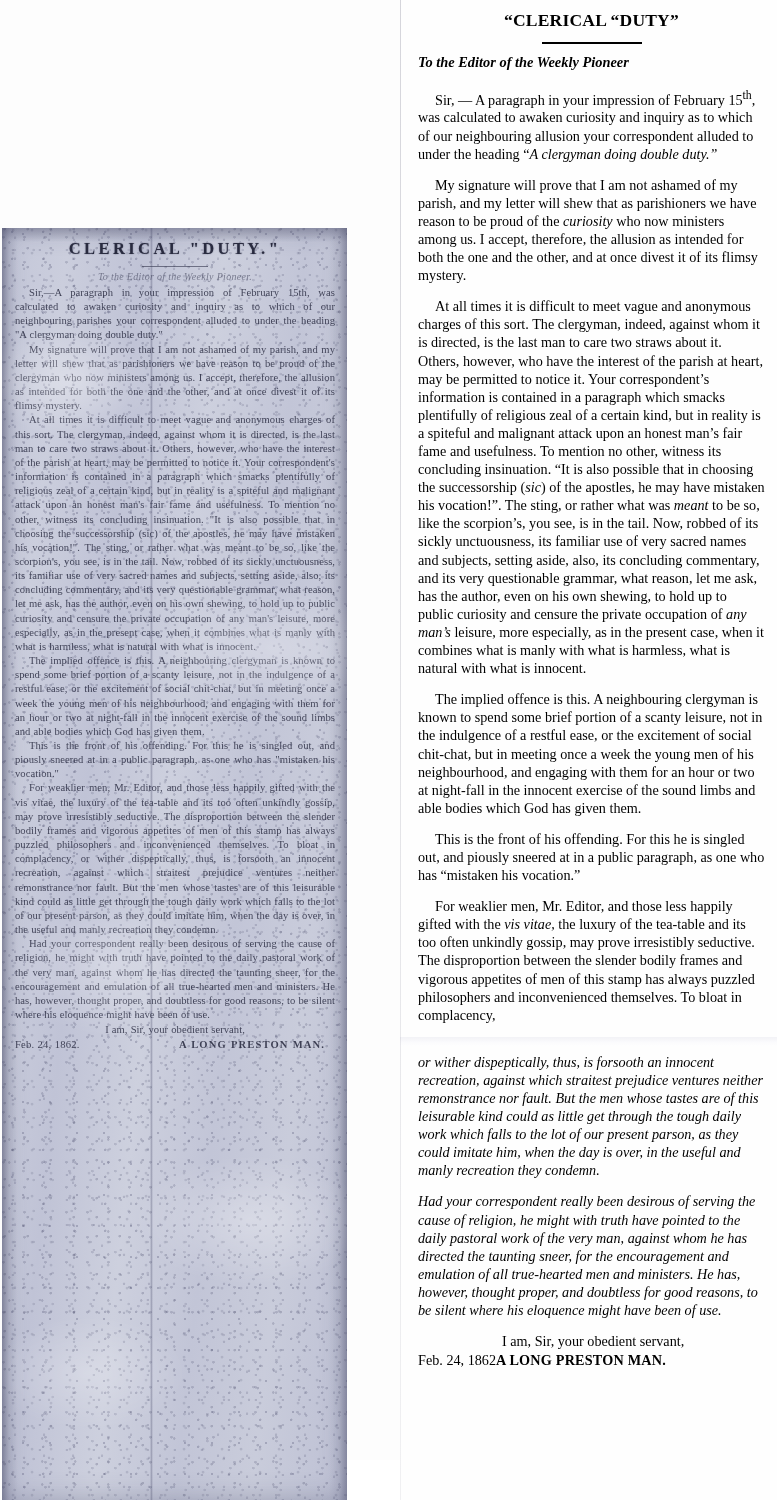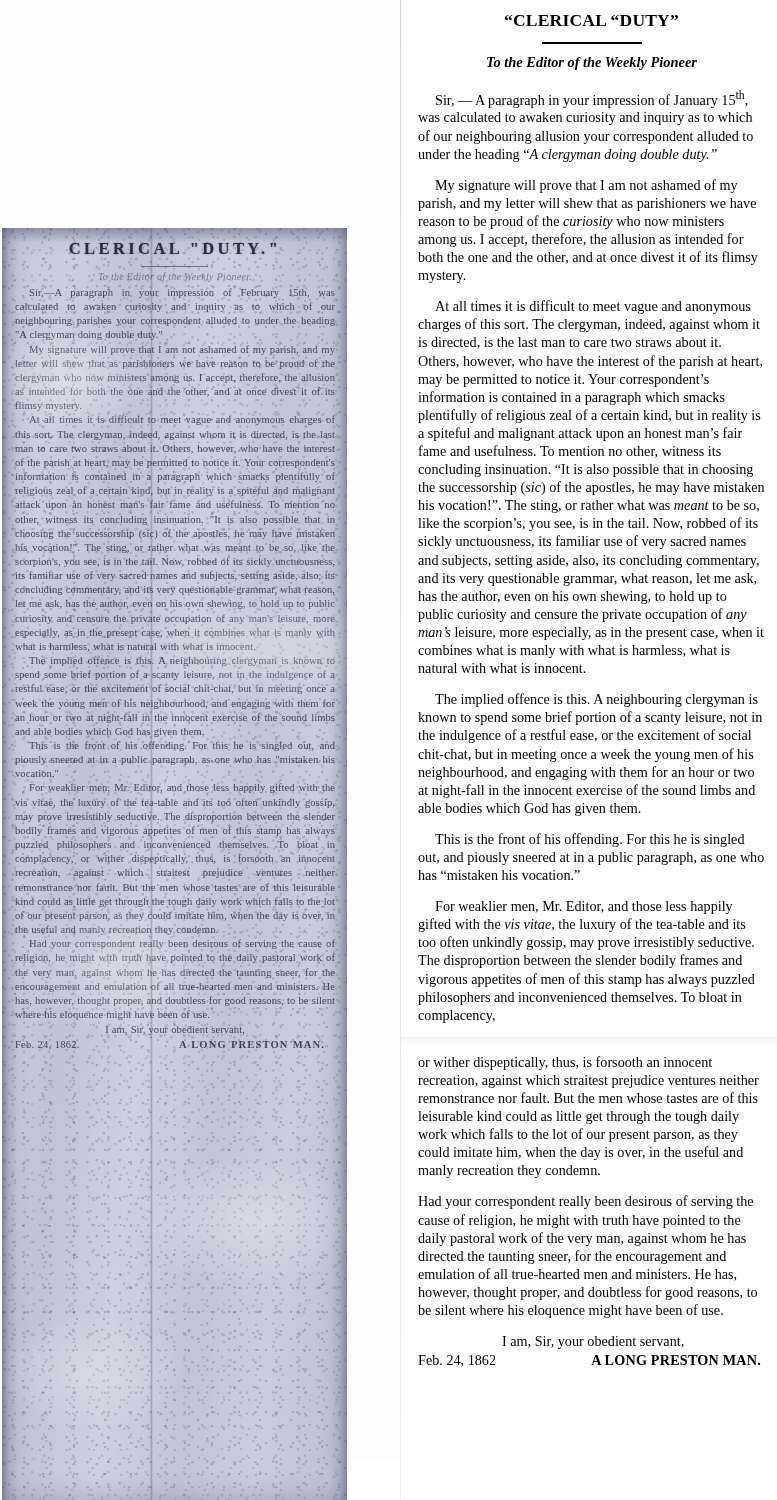--- a/index.html
+++ b/index.html
@@ -96,34 +96,34 @@
   #transcript .edge{
     position:absolute;left:0;top:0;width:1px;height:1500px;
     background:linear-gradient(180deg,rgba(120,120,140,.30),rgba(120,120,140,.10));
   }
   .t-title{
     text-align:center;font-weight:700;font-size:17.5px;color:#000;
     letter-spacing:.2px;margin:6px 0 0 0;
   }
   .t-rule{width:100px;height:1.6px;background:#000;margin:11px auto 10px auto;}
   .t-byline{
-    text-align:center;font-style:italic;font-weight:700;font-size:14.4px;
+    font-style:italic;font-weight:700;font-size:14.4px;
     color:#000;margin:0 0 15px 0;
   }
   .t-body{font-size:14.2px;line-height:18.1px;color:#000;text-align:left;}
   .t-body p{margin:0 0 13px 0;text-indent:17px;}
-  .t-body p.noind{text-indent:0;}
+  .t-body p.noind{text-indent:0;font-style:italic;}
   .t-body i{}
   .t-seam{
     height:9px;margin:0 -12px 7px -18px;
     background:linear-gradient(180deg,#f2f2f6 0%,#fbfbfd 60%,#fefefe 100%);
   }
   .t-closing{text-align:left;text-indent:84px;margin:10px 0 0 0;font-size:14.2px;}
   .t-signrow{
-    display:flex;justify-content:space-between;align-items:baseline;
+    display:flex;align-items:baseline;
     font-size:14.2px;margin-top:1px;padding-right:4px;
   }
   .t-signrow .nm{font-weight:700;letter-spacing:.2px;}
 </style>
 </head>
 <body>
 
 <div id="page">
 
   <div id="clipping">
@@ -151,21 +151,21 @@
 
   <div id="transcript">
     <div class="edge"></div>
 
     <div class="t-title">“CLERICAL “DUTY”</div>
     <div class="t-rule"></div>
     <div class="t-byline">To the Editor of the Weekly Pioneer</div>
 
     <div class="t-body">
 
-      <p><span>Sir, — A paragraph in your impression of January 15</span><sup>th</sup><span>, was calculated to awaken curiosity and inquiry as to which of our neighbouring allusion your correspondent alluded to under the heading “</span><i>A clergyman doing double duty.”</i></p>
+      <p><span>Sir, — A paragraph in your impression of February 15</span><sup>th</sup><span>, was calculated to awaken curiosity and inquiry as to which of our neighbouring allusion your correspondent alluded to under the heading “</span><i>A clergyman doing double duty.”</i></p>
 
       <p><span>My signature will prove that I am not ashamed of my parish, and my letter will shew that as parishioners we have reason to be proud of the </span><i>curiosity</i><span> who now ministers among us.  I accept, therefore, the allusion as intended for both the one and the other, and at once divest it of its flimsy mystery.</span></p>
 
       <p><span>At all times it is difficult to meet vague and anonymous charges of this sort.   The clergyman, indeed, against whom it is directed, is the last man to care two straws about it.  Others, however, who have the interest of the parish at heart, may be permitted to notice it.  Your correspondent’s information is contained in a paragraph which smacks plentifully of religious zeal of a certain kind, but in reality is a spiteful and malignant attack upon an honest man’s fair fame and usefulness.  To mention no other, witness its concluding insinuation.  “It is also possible that in choosing the successorship (</span><i>sic</i><span>) of the apostles, he may have mistaken his vocation!”.  The sting, or rather what was </span><i>meant</i><span> to be so, like the scorpion’s, you see, is in the tail.  Now, robbed of its sickly unctuousness, its familiar use of very sacred names and subjects, setting aside, also, its concluding commentary, and its very questionable grammar, what reason, let me ask, has the author, even on his own shewing, to hold up to public curiosity and censure the private occupation of </span><i>any man’s</i><span> leisure, more especially, as in the present case, when it combines what is manly with what is harmless, what is natural with what is innocent.</span></p>
 
       <p>The implied offence is this.  A neighbouring clergyman is known to spend some brief portion of a scanty leisure, not in the indulgence of a restful ease, or the excitement of social chit-chat, but in meeting once a week the young men of his neighbourhood, and engaging with them for an hour or two at night-fall in the innocent exercise of the sound limbs and able bodies which God has given them.</p>
 
       <p>This is the front of his offending.  For this he is singled out, and piously sneered at in a public paragraph, as one who has “mistaken his vocation.”</p>
 
       <p><span>For weaklier men, Mr. Editor, and those less happily gifted with the </span><i>vis vitae,</i><span> the luxury of the tea-table and its too often unkindly gossip, may prove irresistibly seductive.  The disproportion between the slender bodily frames and vigorous appetites of men of this stamp has always puzzled philosophers and inconvenienced themselves. To bloat in complacency,</span></p>

